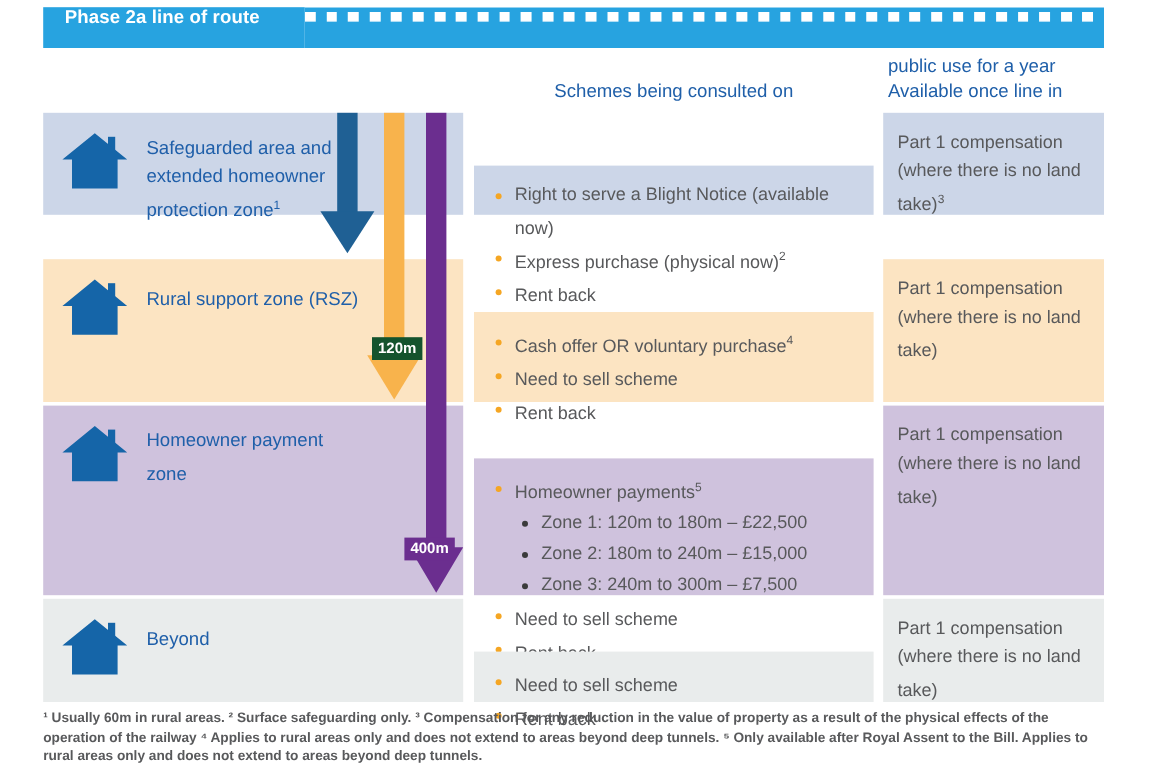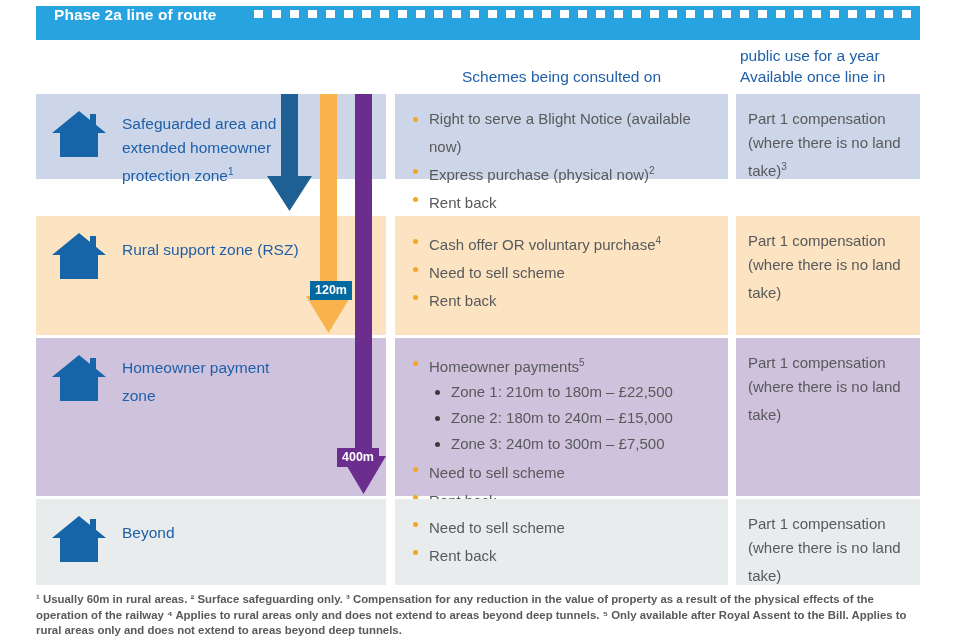--- a/index.html
+++ b/index.html
@@ -53,21 +53,21 @@
 
   
   .row{position:absolute;left:0;right:0;}
   #row-0{top:94px;height:85px;}
   #row-1{top:216px;height:119px;padding-left:18px;}
   #row-2{top:338px;height:158px;}
   #row-3{top:499px;height:86px;}
 
   .cell{position:absolute;top:0;bottom:0;}
   .cell-zone  {left:36px;width:350px;}
-  .cell-mid   {left:395px;width:333px;}
+  .cell-mid   {left:395px;width:333px;margin-top:44px;}
   .cell-right {left:736px;width:184px;}
 
   
   .tint-blue   {background:#ccd6e8;}
   .tint-orange {background:#fce4c2;}
   .tint-purple {background:#cfc2dd;}
   .tint-grey   {background:#e9ecec;}
 
   
   .zone-inner{position:absolute;left:14px;top:14px;display:flex;gap:14px;align-items:flex-start;}
@@ -193,21 +193,21 @@
       <div class="zone-label">
         <span>Homeowner payment zone</span><sup></sup>
       </div>
     </div>
   </div>
   <div class="cell cell-mid tint-purple" style="background: rgb(207, 194, 221);">
     <ul class="bullets">
       <li>
         <span>Homeowner payments</span><sup>5</sup>
         <ul class="sub">
-          <li>Zone 1: 210m to 180m – £22,500</li>
+          <li>Zone 1: 120m to 180m – £22,500</li>
           <li>Zone 2: 180m to 240m – £15,000</li>
           <li>Zone 3: 240m to 300m – £7,500</li>
         </ul>
       </li>
       <li><span>Need to sell scheme</span><sup></sup></li>
       <li><span>Rent back</span><sup></sup></li>
     </ul>
   </div>
   <div class="cell cell-right tint-purple" style="background: rgb(207, 194, 221);">
     <div class="right-text"><span>Part 1 compensation (where there is no land take)</span><sup></sup></div>
@@ -248,16 +248,16 @@
     <rect id="arrow-orange-shaft" x="320" y="94" width="17" height="208" fill="#f8b34c"></rect>
     <polygon id="arrow-orange-head" points="306,296 351,296 328.5,333" fill="#f8b34c"></polygon>
   </g>
 
   <g>
     <rect id="arrow-purple-shaft" x="355" y="94" width="17" height="366" fill="#6b2e8f"></rect>
     <polygon id="arrow-purple-head" points="341,456 386,456 363.5,494" fill="#6b2e8f"></polygon>
   </g>
 </svg>
 
-<div class="mlabel" id="label-120m" style="left:310px;top:281px;background:#0369a1;">120m</div>
+<div class="mlabel" id="label-120m" style="left:310px;top:281px;background:#14532d;">120m</div>
 <div class="mlabel" id="label-300m" style="left:337px;top:448px;background:#6b2e8f;">400m</div>
 
 <div id="footnotes">¹ Usually 60m in rural areas. ² Surface safeguarding only. ³ Compensation for any reduction in the value of property as a result of the physical effects of the operation of the railway ⁴ Applies to rural areas only and does not extend to areas beyond deep tunnels. ⁵ Only available after Royal Assent to the Bill. Applies to rural areas only and does not extend to areas beyond deep tunnels.</div>
 
 </body></html>

